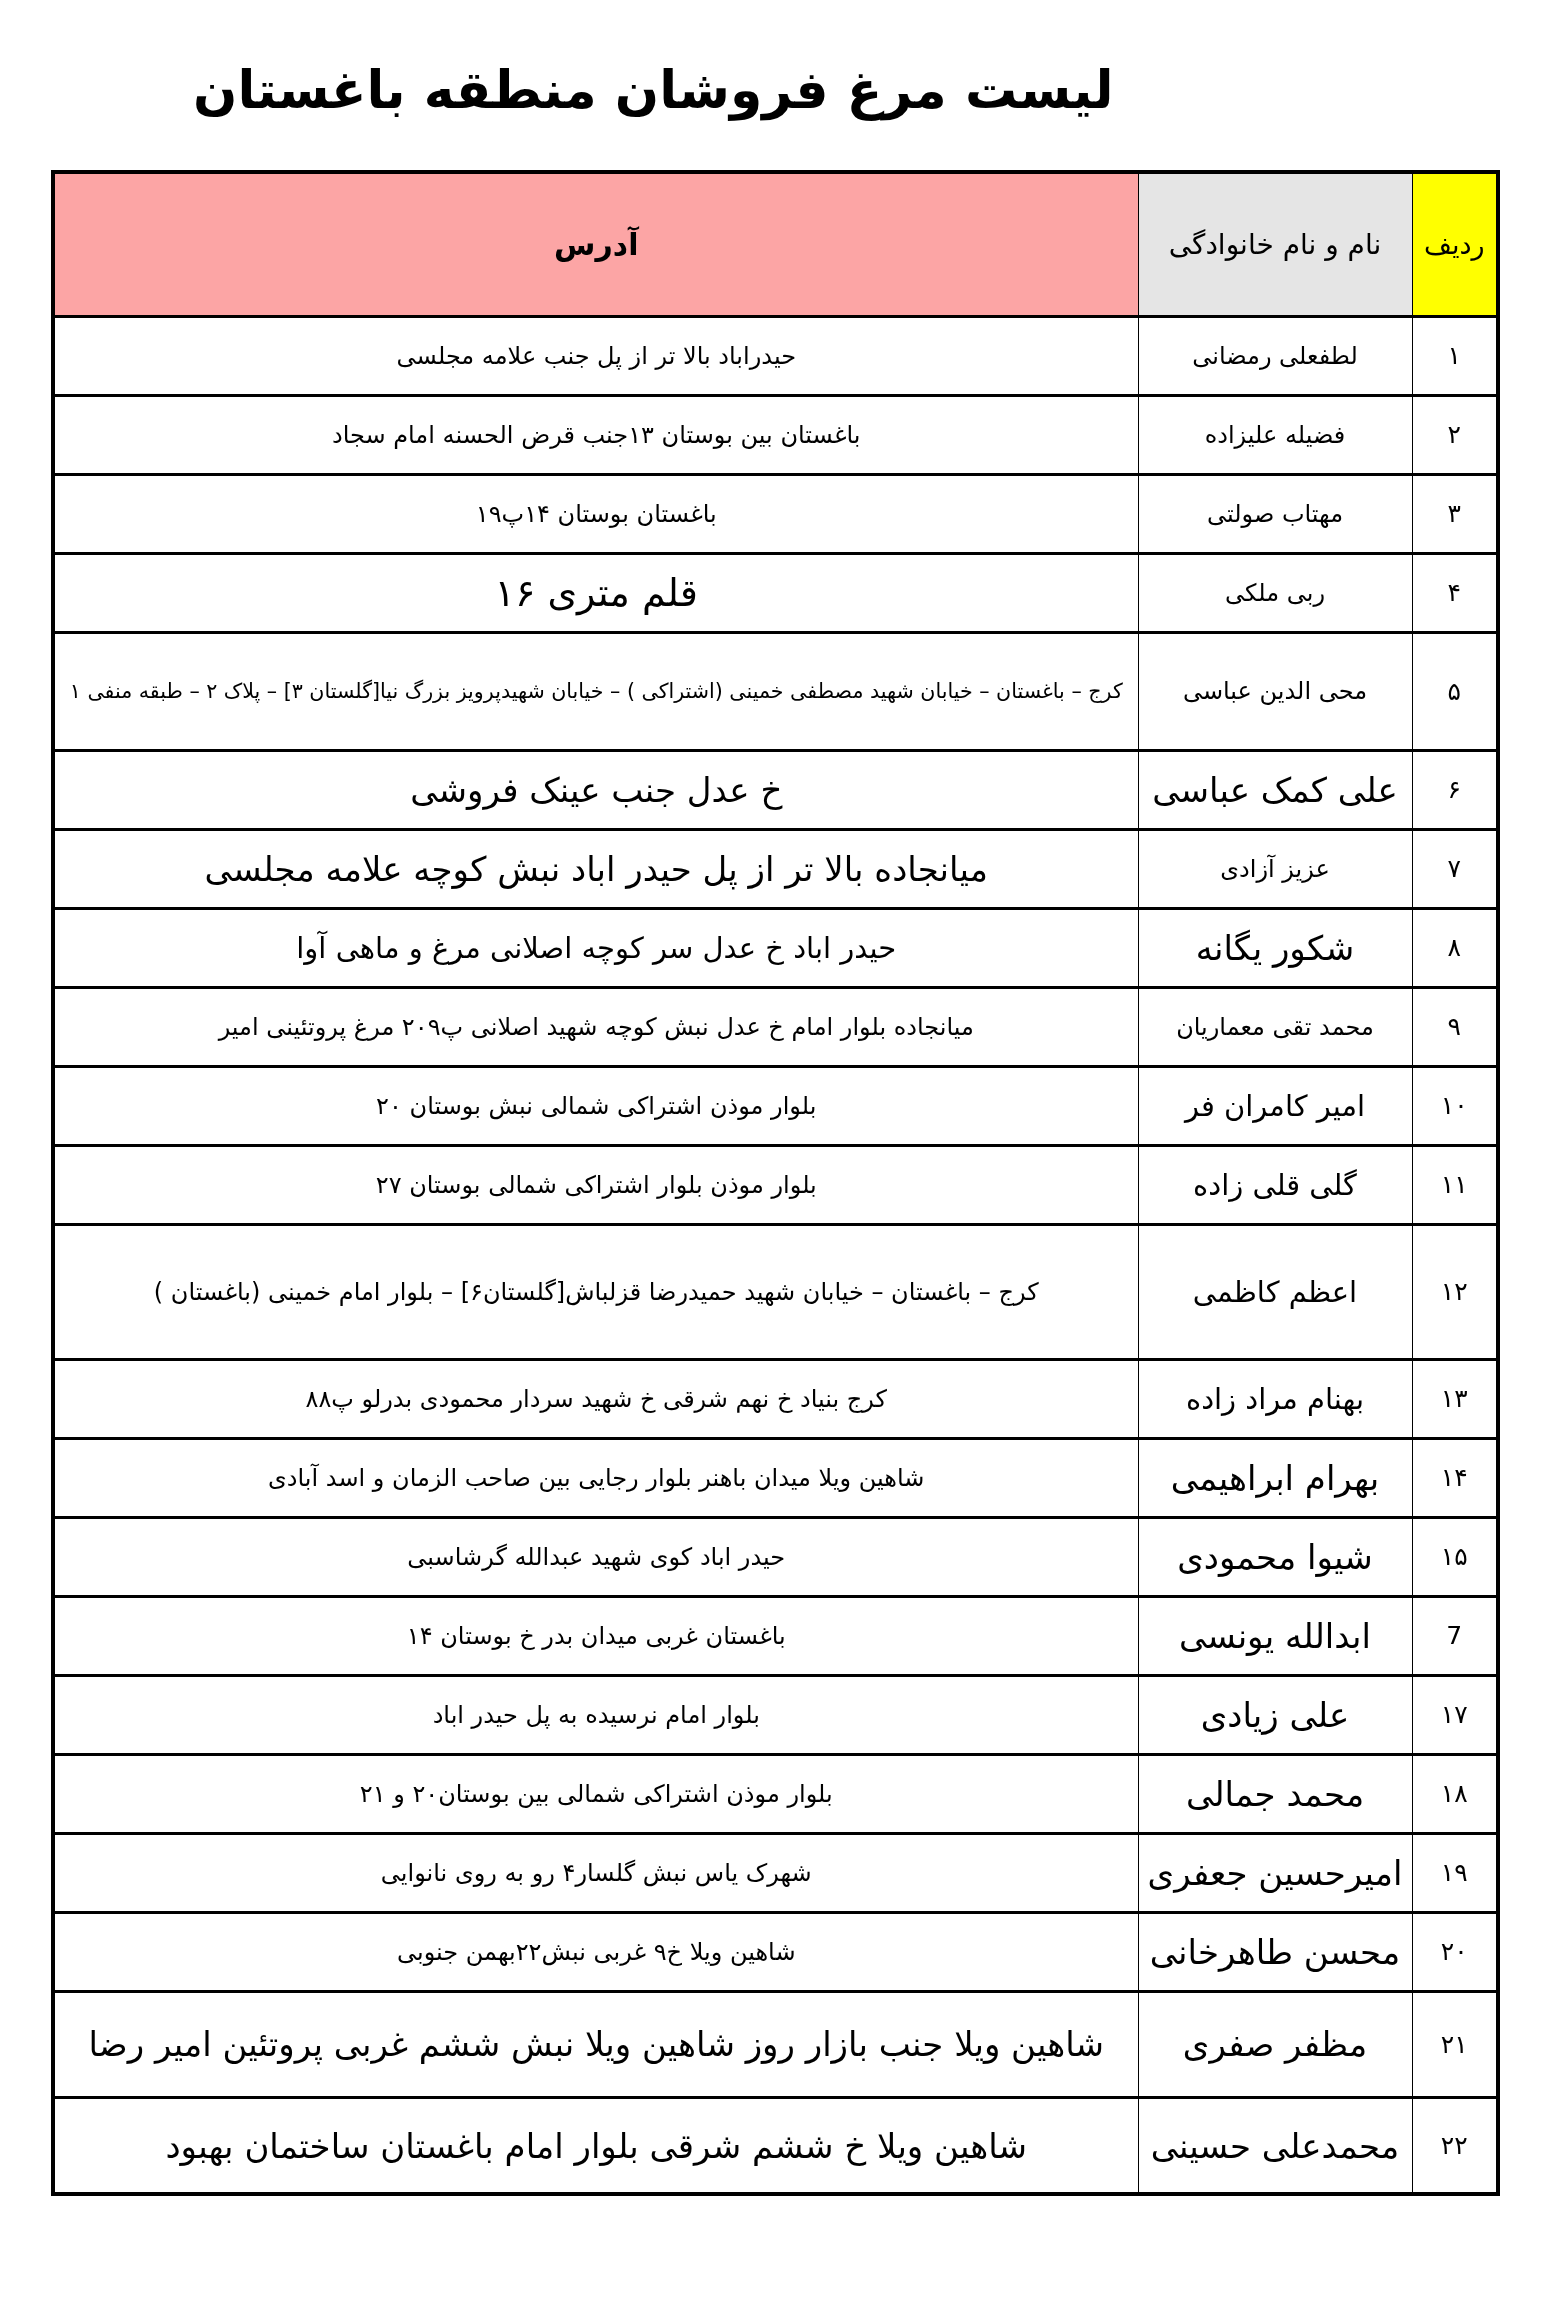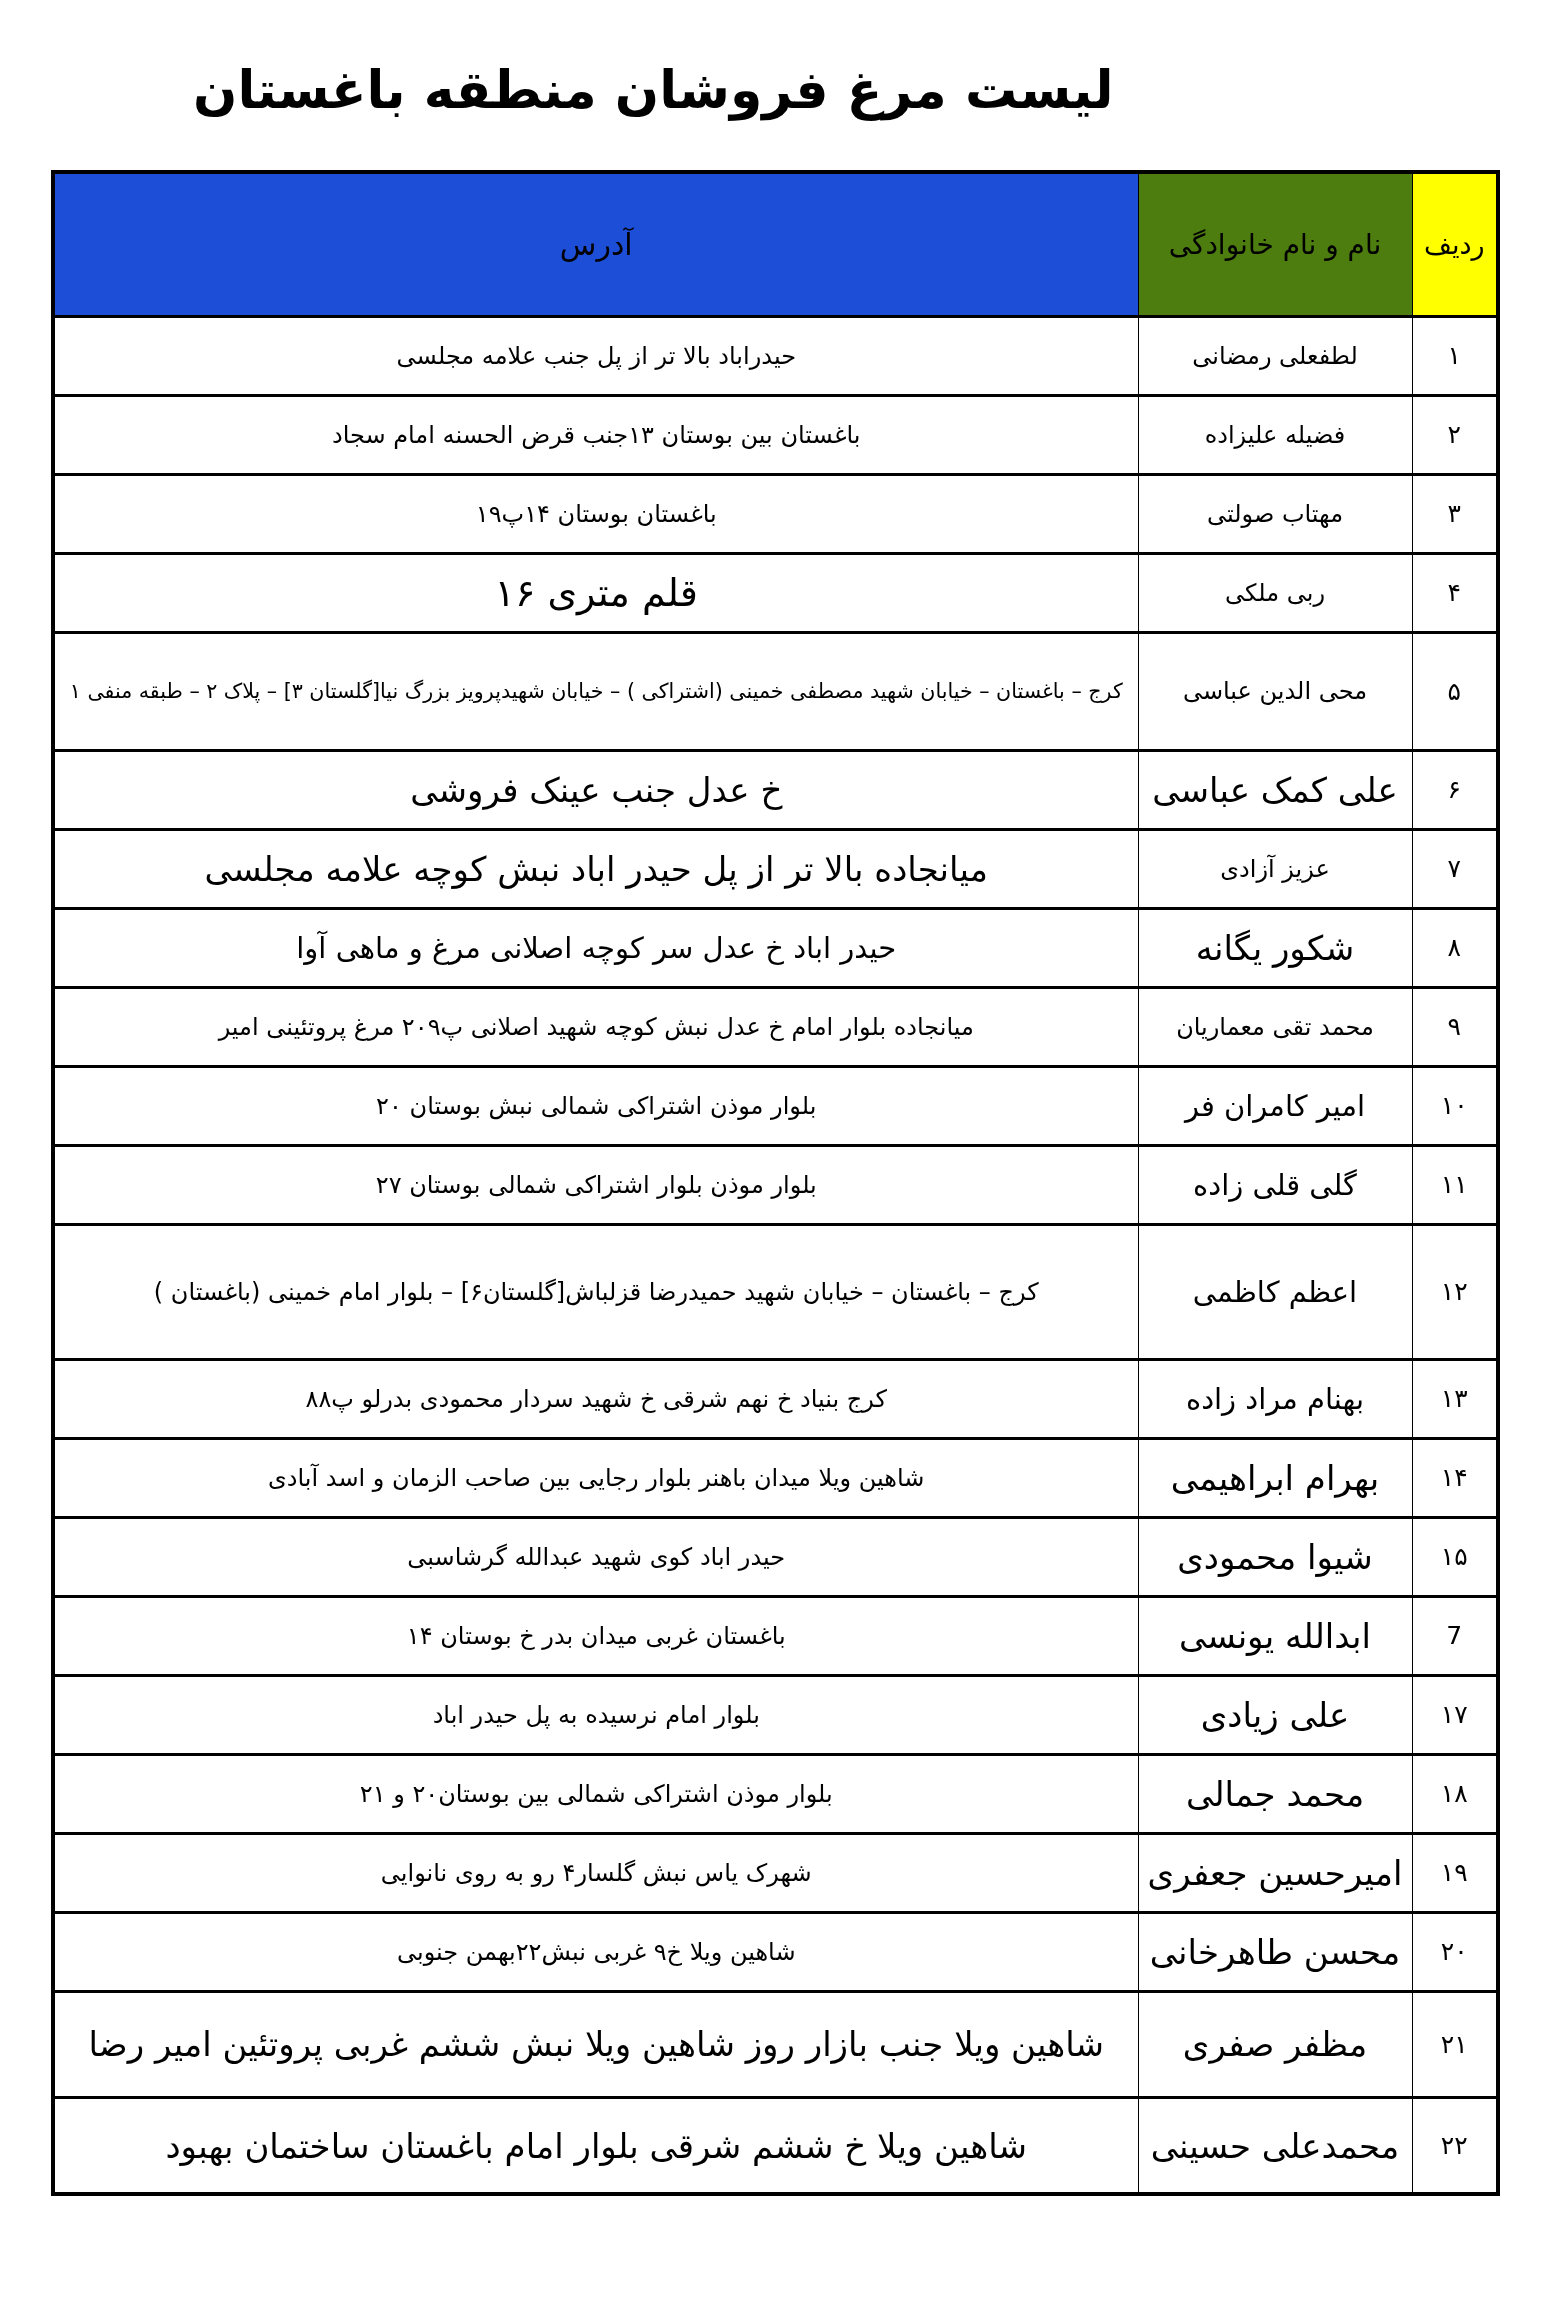--- a/index.html
+++ b/index.html
@@ -76,22 +76,22 @@
 <div class="table-wrap">
   <table class="sellers">
     <colgroup>
       <col class="c-no">
       <col class="c-name">
       <col class="c-addr">
     </colgroup>
     <thead>
       <tr>
         <th class="h-no" style="background: rgb(255, 255, 0);">ردیف</th>
-        <th class="h-name" style="background: #4d7c0f;">نام و نام خانوادگی</th>
-        <th class="h-addr" style="background: #1d4ed8;">آدرس</th>
+        <th class="h-name" style="background: #e5e5e5;">نام و نام خانوادگی</th>
+        <th class="h-addr" style="background: #fca5a5; font-weight: bold;">آدرس</th>
       </tr>
     </thead>
     <tbody>
 
     <tr>
           <td class="no-cell">۱</td>
           <td class="name-cell sz-n">لطفعلی رمضانی</td>
           <td class="addr-cell sz-n">حیدراباد بالا تر از پل جنب علامه مجلسی</td>
         </tr>
         <tr>

